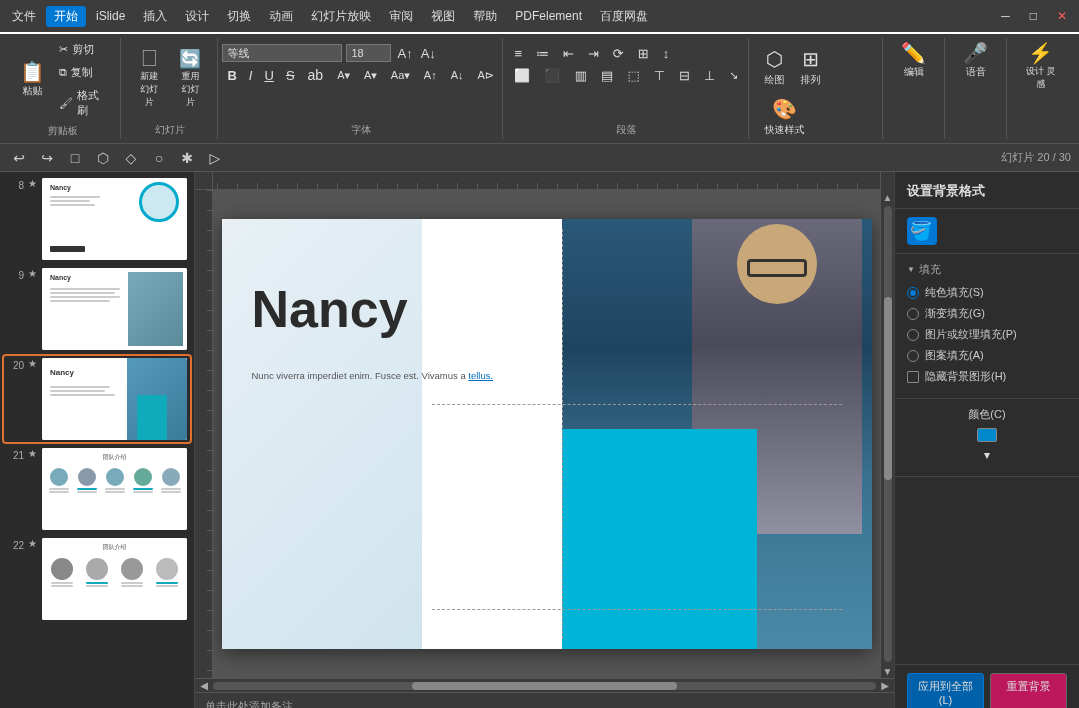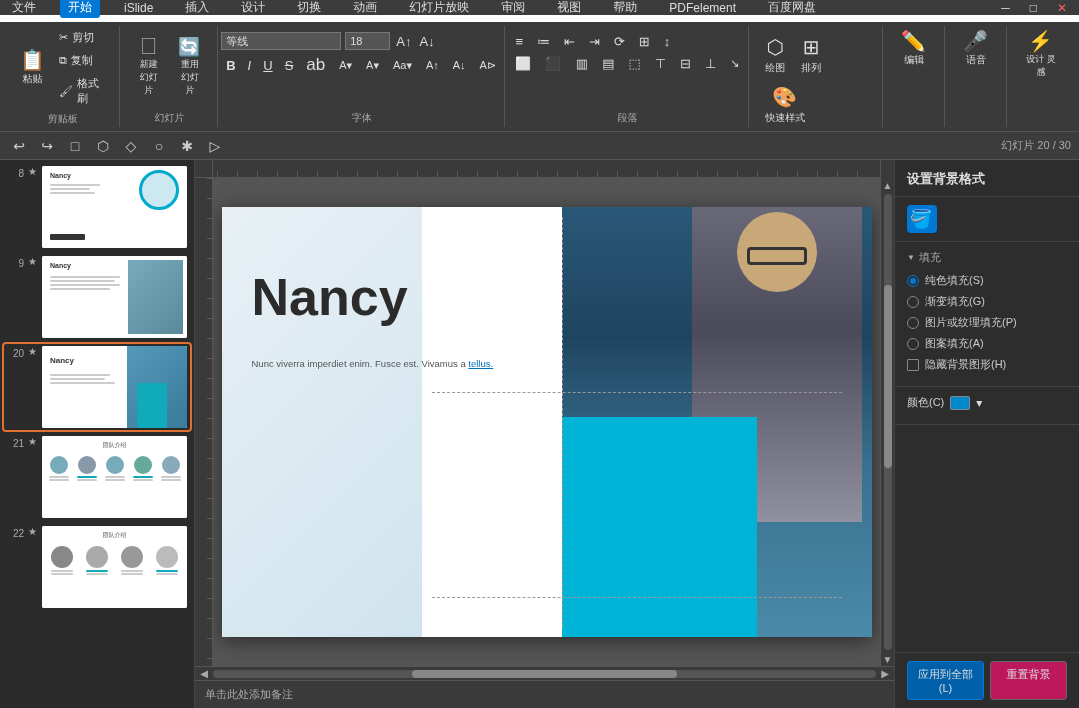--- a/index.html
+++ b/index.html
@@ -1,26 +1,26 @@
 <!DOCTYPE html>
 <html><head>
   <meta charset="utf-8">
   <style>
     * { margin: 0; padding: 0; box-sizing: border-box; }
     body { font-family: 'Microsoft YaHei', Arial, sans-serif; background: #2b2b2b; color: #ccc; font-size: 12px; overflow: hidden; width: 1079px; height: 708px; }
 
     
     .menu-bar {
       background: #3c3c3c;
-      height: 22px;
+      height: 34px;
       display: flex;
       align-items: center;
       padding: 0 4px;
-      gap: 16px;
-      border-bottom: 7px solid #ffffff;
+      gap: 2px;
+      border-bottom: 2px solid #ffffff;
     }
     .menu-item {
       padding: 2px 8px;
       font-size: 12px;
       color: #ddd;
       cursor: pointer;
       border-radius: 3px;
     }
     .menu-item.active { background: #0078d4; color: white; }
 
@@ -349,20 +349,21 @@
       flex-shrink: 0;
       border-radius: 1px;
     }
     .panel-row {
       display: flex;
       align-items: center;
       gap: 6px;
       margin-bottom: 6px;
       font-size: 11px;
       color: #ccc;
+      flex-direction: column;
     }
     .color-box {
       width: 20px; height: 14px;
       background: #0088cc;
       border: 1px solid #888;
       border-radius: 2px;
     }
     .opacity-row {
       display: flex;
       align-items: center;
@@ -634,21 +635,21 @@
         <input class="font-input" type="text" value="等线" style="">
         <input class="font-size-input" type="text" value="18" style="">
         <div class="ribbon-btn-sm" style="padding:0 2px; font-size:13px;">A↑</div>
         <div class="ribbon-btn-sm" style="padding:0 2px; font-size:13px;">A↓</div>
       </div>
       <div style="display:flex; gap:2px; align-items:center;">
         <div class="ribbon-btn-sm bold-btn" style="font-size:13px; padding:1px 5px;">B</div>
         <div class="ribbon-btn-sm italic-btn" style="font-size:13px; padding:1px 5px;">I</div>
         <div class="ribbon-btn-sm underline-btn" style="font-size:13px; padding:1px 5px;">U</div>
         <div class="ribbon-btn-sm" style="font-size:13px; padding:1px 5px; text-decoration:line-through;">S</div>
-        <div class="ribbon-btn-sm" style="font-size:17px;">ab</div>
+        <div class="ribbon-btn-sm" style="font-size:14px;">ab</div>
         <div class="ribbon-btn-sm" style="font-size:11px;">A▾</div>
         <div class="ribbon-btn-sm" style="font-size:11px;">A▾</div>
         <div class="ribbon-btn-sm" style="font-size:11px;">Aa▾</div>
         <div class="ribbon-btn-sm" style="font-size:11px;">A↑</div>
         <div class="ribbon-btn-sm" style="font-size:11px;">A↓</div>
         <div class="ribbon-btn-sm" style="font-size:11px;">A⊳</div>
       </div>
     </div>
     <div class="ribbon-group-label">字体</div>
   </div>

